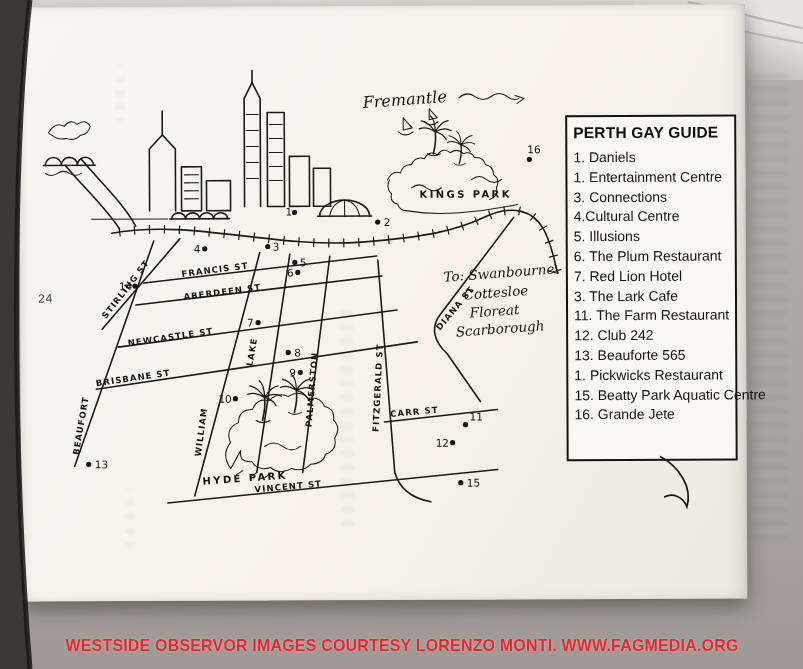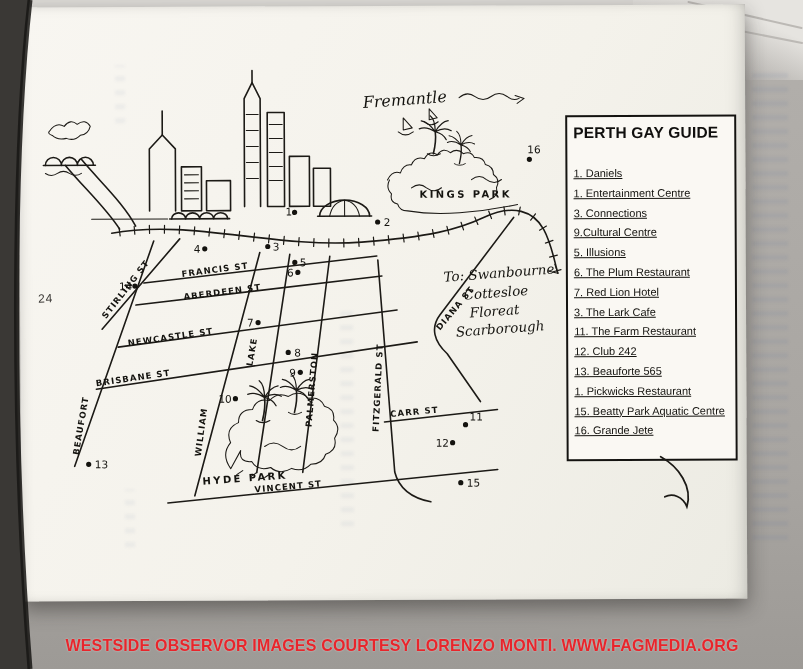--- a/index.html
+++ b/index.html
@@ -18,24 +18,24 @@
         background:linear-gradient(120deg,#f8f6f1 0%,#f4f2eb 55%,#ecebe3 100%);
         box-shadow:0 8px 20px rgba(30,28,26,.45), inset -10px 0 22px -14px rgba(0,0,0,.35),
                    inset 6px 0 16px -10px rgba(0,0,0,.30);
         transform:rotate(-0.25deg);}
   .spine{position:absolute;left:0;top:0;height:669px;width:42px;pointer-events:none;}
   .page-number{position:absolute;left:18px;top:284px;font-size:12px;color:#3c3a37;
                transform:rotate(-2deg);letter-spacing:1px;}
   
   .legend{position:absolute;left:546px;top:110px;width:171px;height:346px;
           border:2.5px solid #141310;background:#faf8f3;box-sizing:border-box;padding:7px 5px 0 6px;}
-  .legend h2{margin:0 0 22px 0;font-size:15.5px;font-weight:800;letter-spacing:.2px;color:#100f0d;
+  .legend h2{margin:0 0 6px 0;font-size:15.5px;font-weight:800;letter-spacing:.2px;color:#100f0d;
              font-family:"Liberation Sans",sans-serif;white-space:nowrap;}
   .legend ul{list-style:none;margin:0;padding:0;}
-  .legend li{font-size:11px;line-height:19.8px;color:#14130f;white-space:nowrap;text-decoration:underline;}
+  .legend li{font-size:14px;line-height:19.8px;color:#14130f;white-space:nowrap;}
   
   svg.map{position:absolute;left:12px;top:62px;}
   svg.map path, svg.map rect, svg.map line{fill:none;stroke:#1c1a16;stroke-width:1.6;
         stroke-linecap:round;stroke-linejoin:round;}
   svg.map .thin{stroke-width:1.05;}
   svg.map .frond{stroke-width:1.2;}
   svg.map .rail-tick{stroke-width:1.2;}
   svg.map text{fill:#14130f;stroke:none;}
   .street-label{font:600 8.5px "DejaVu Sans",sans-serif;letter-spacing:1.1px;}
   .area-label{font:600 10px "DejaVu Sans",sans-serif;letter-spacing:2.4px;}
@@ -278,21 +278,21 @@
           </g>
         </g>
     </svg>
 
     <div class="legend">
       <h2>PERTH GAY GUIDE</h2>
       <ul id="legend-list">
           <li>1. Daniels</li>
           <li>1. Entertainment Centre</li>
           <li>3. Connections</li>
-          <li>9.Cultural Centre</li>
+          <li>4.Cultural Centre</li>
           <li>5. Illusions</li>
           <li>6. The Plum Restaurant</li>
           <li>7. Red Lion Hotel</li>
           <li>3. The Lark Cafe</li>
           <li>11. The Farm Restaurant</li>
           <li>12. Club 242</li>
           <li>13. Beauforte 565</li>
           <li>1. Pickwicks Restaurant</li>
           <li>15. Beatty Park Aquatic Centre</li>
           <li>16. Grande Jete</li>

